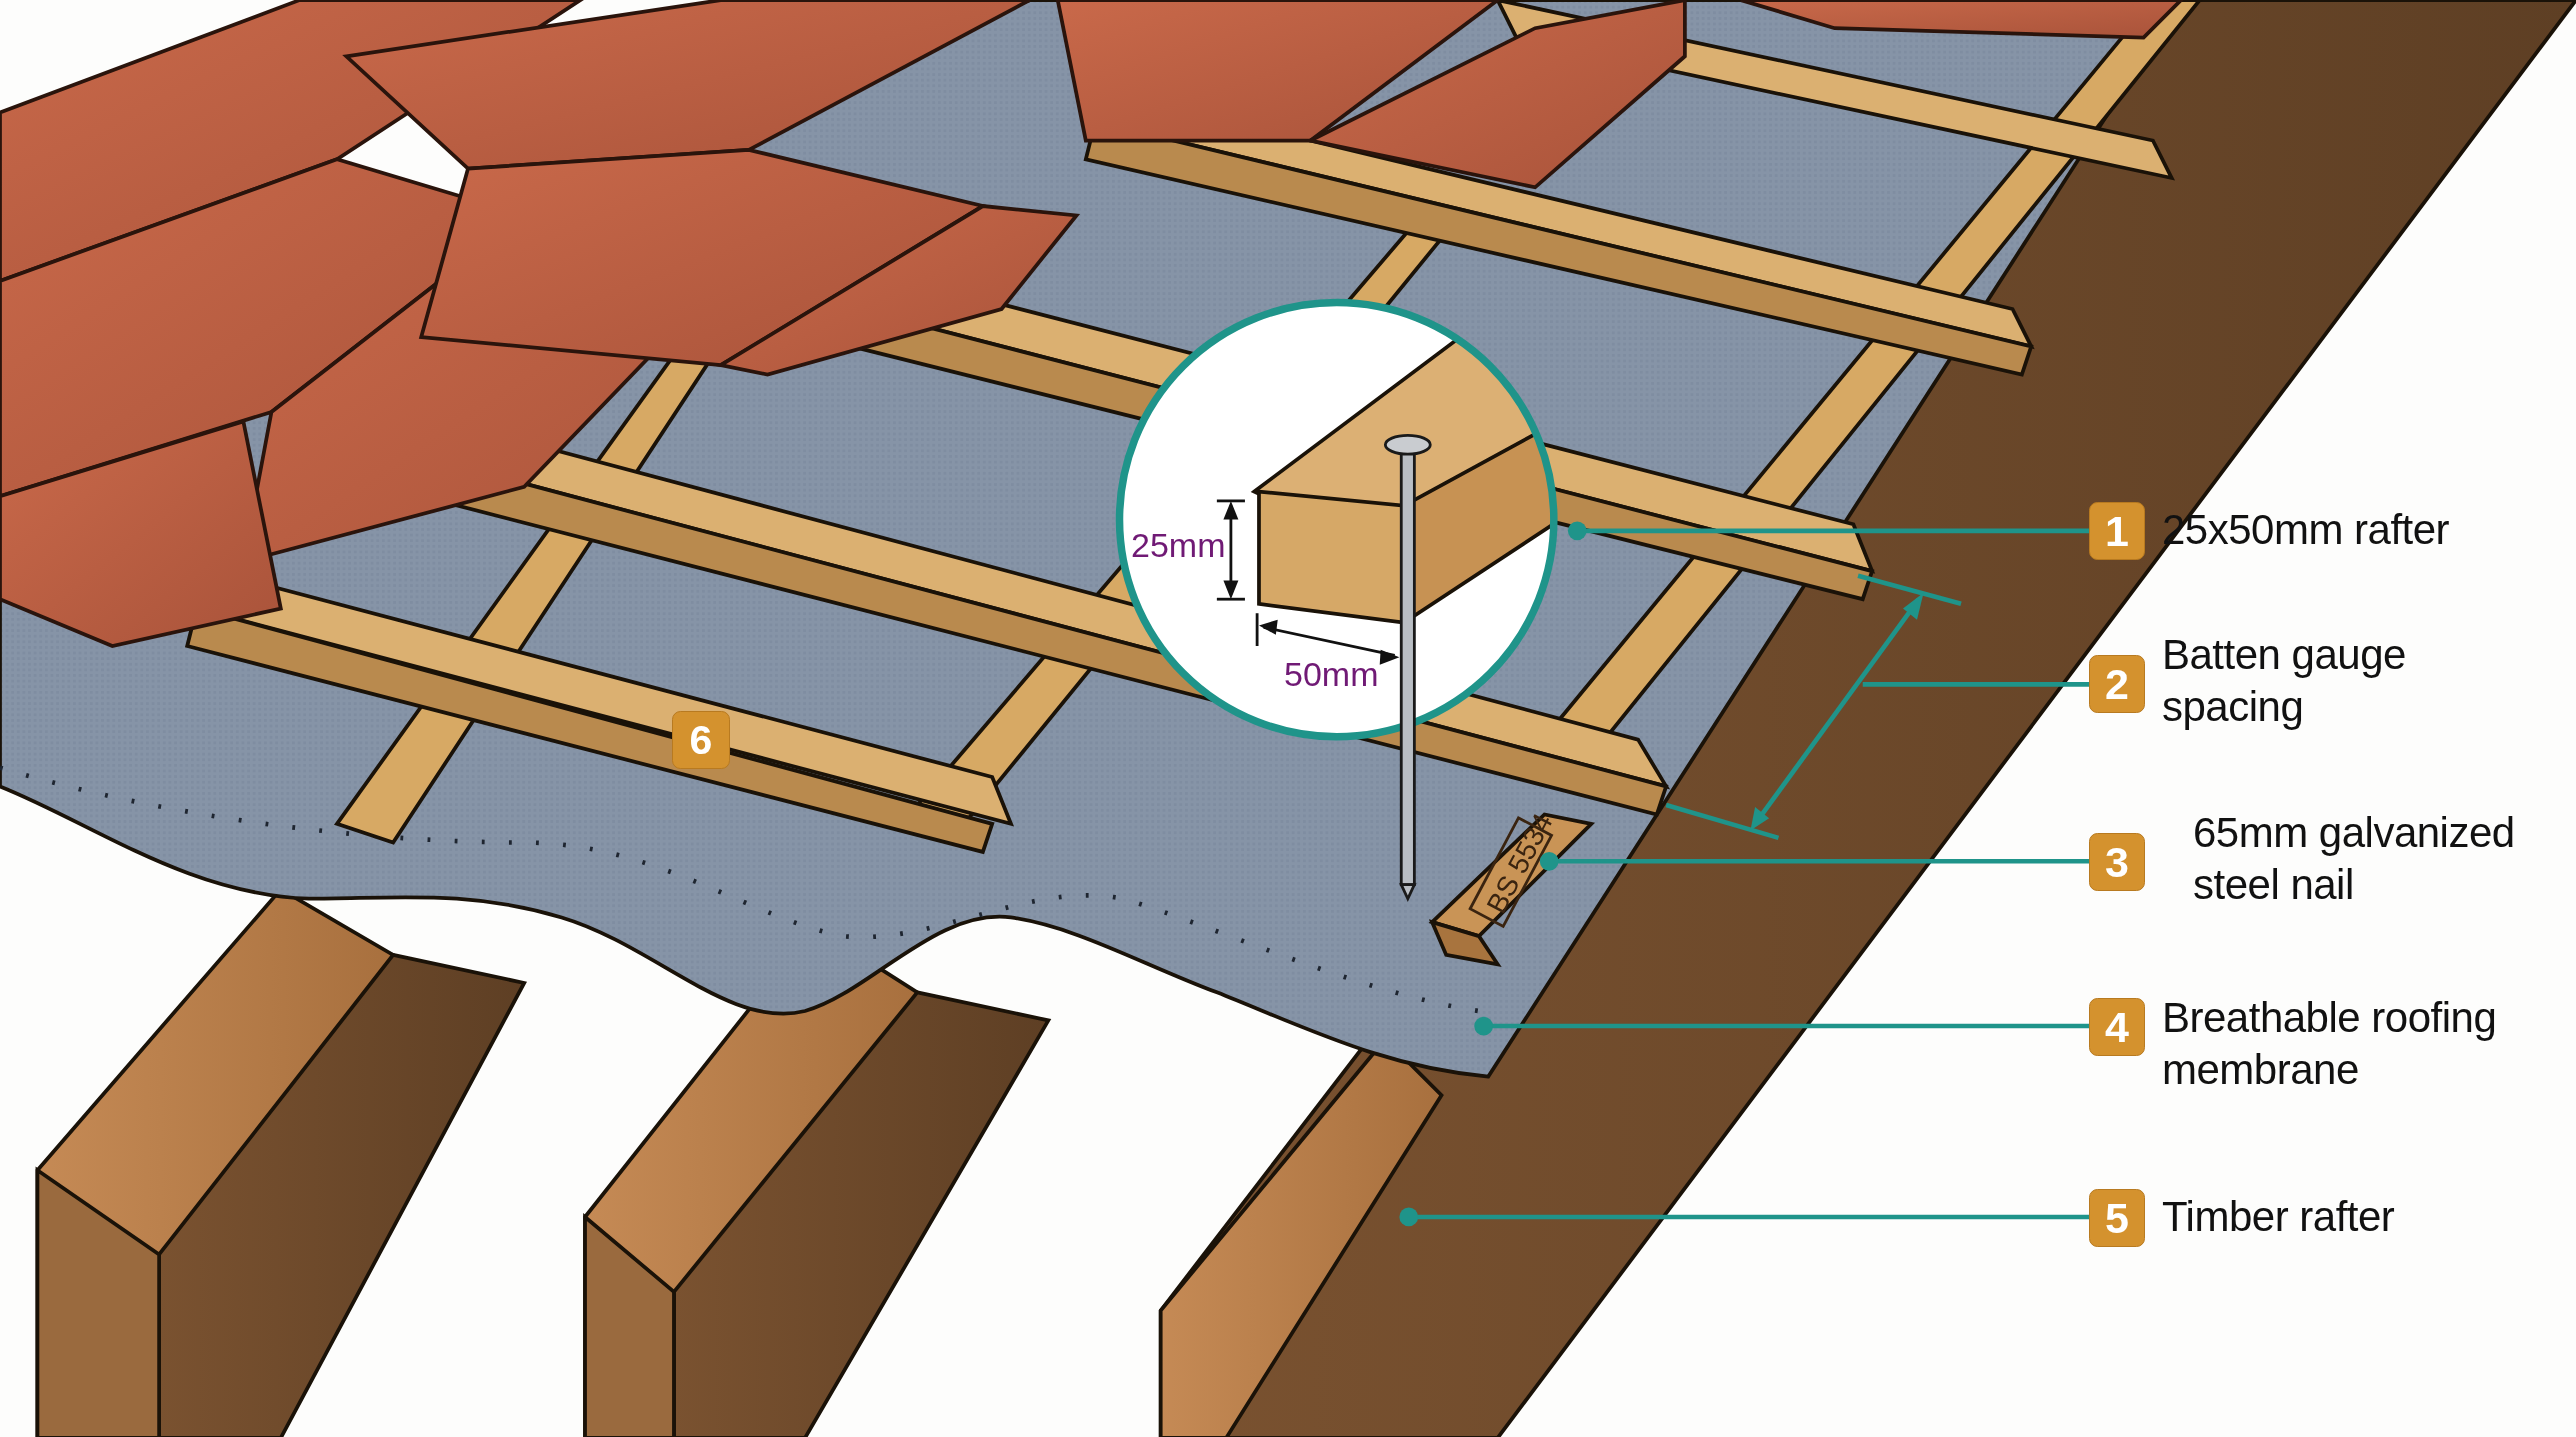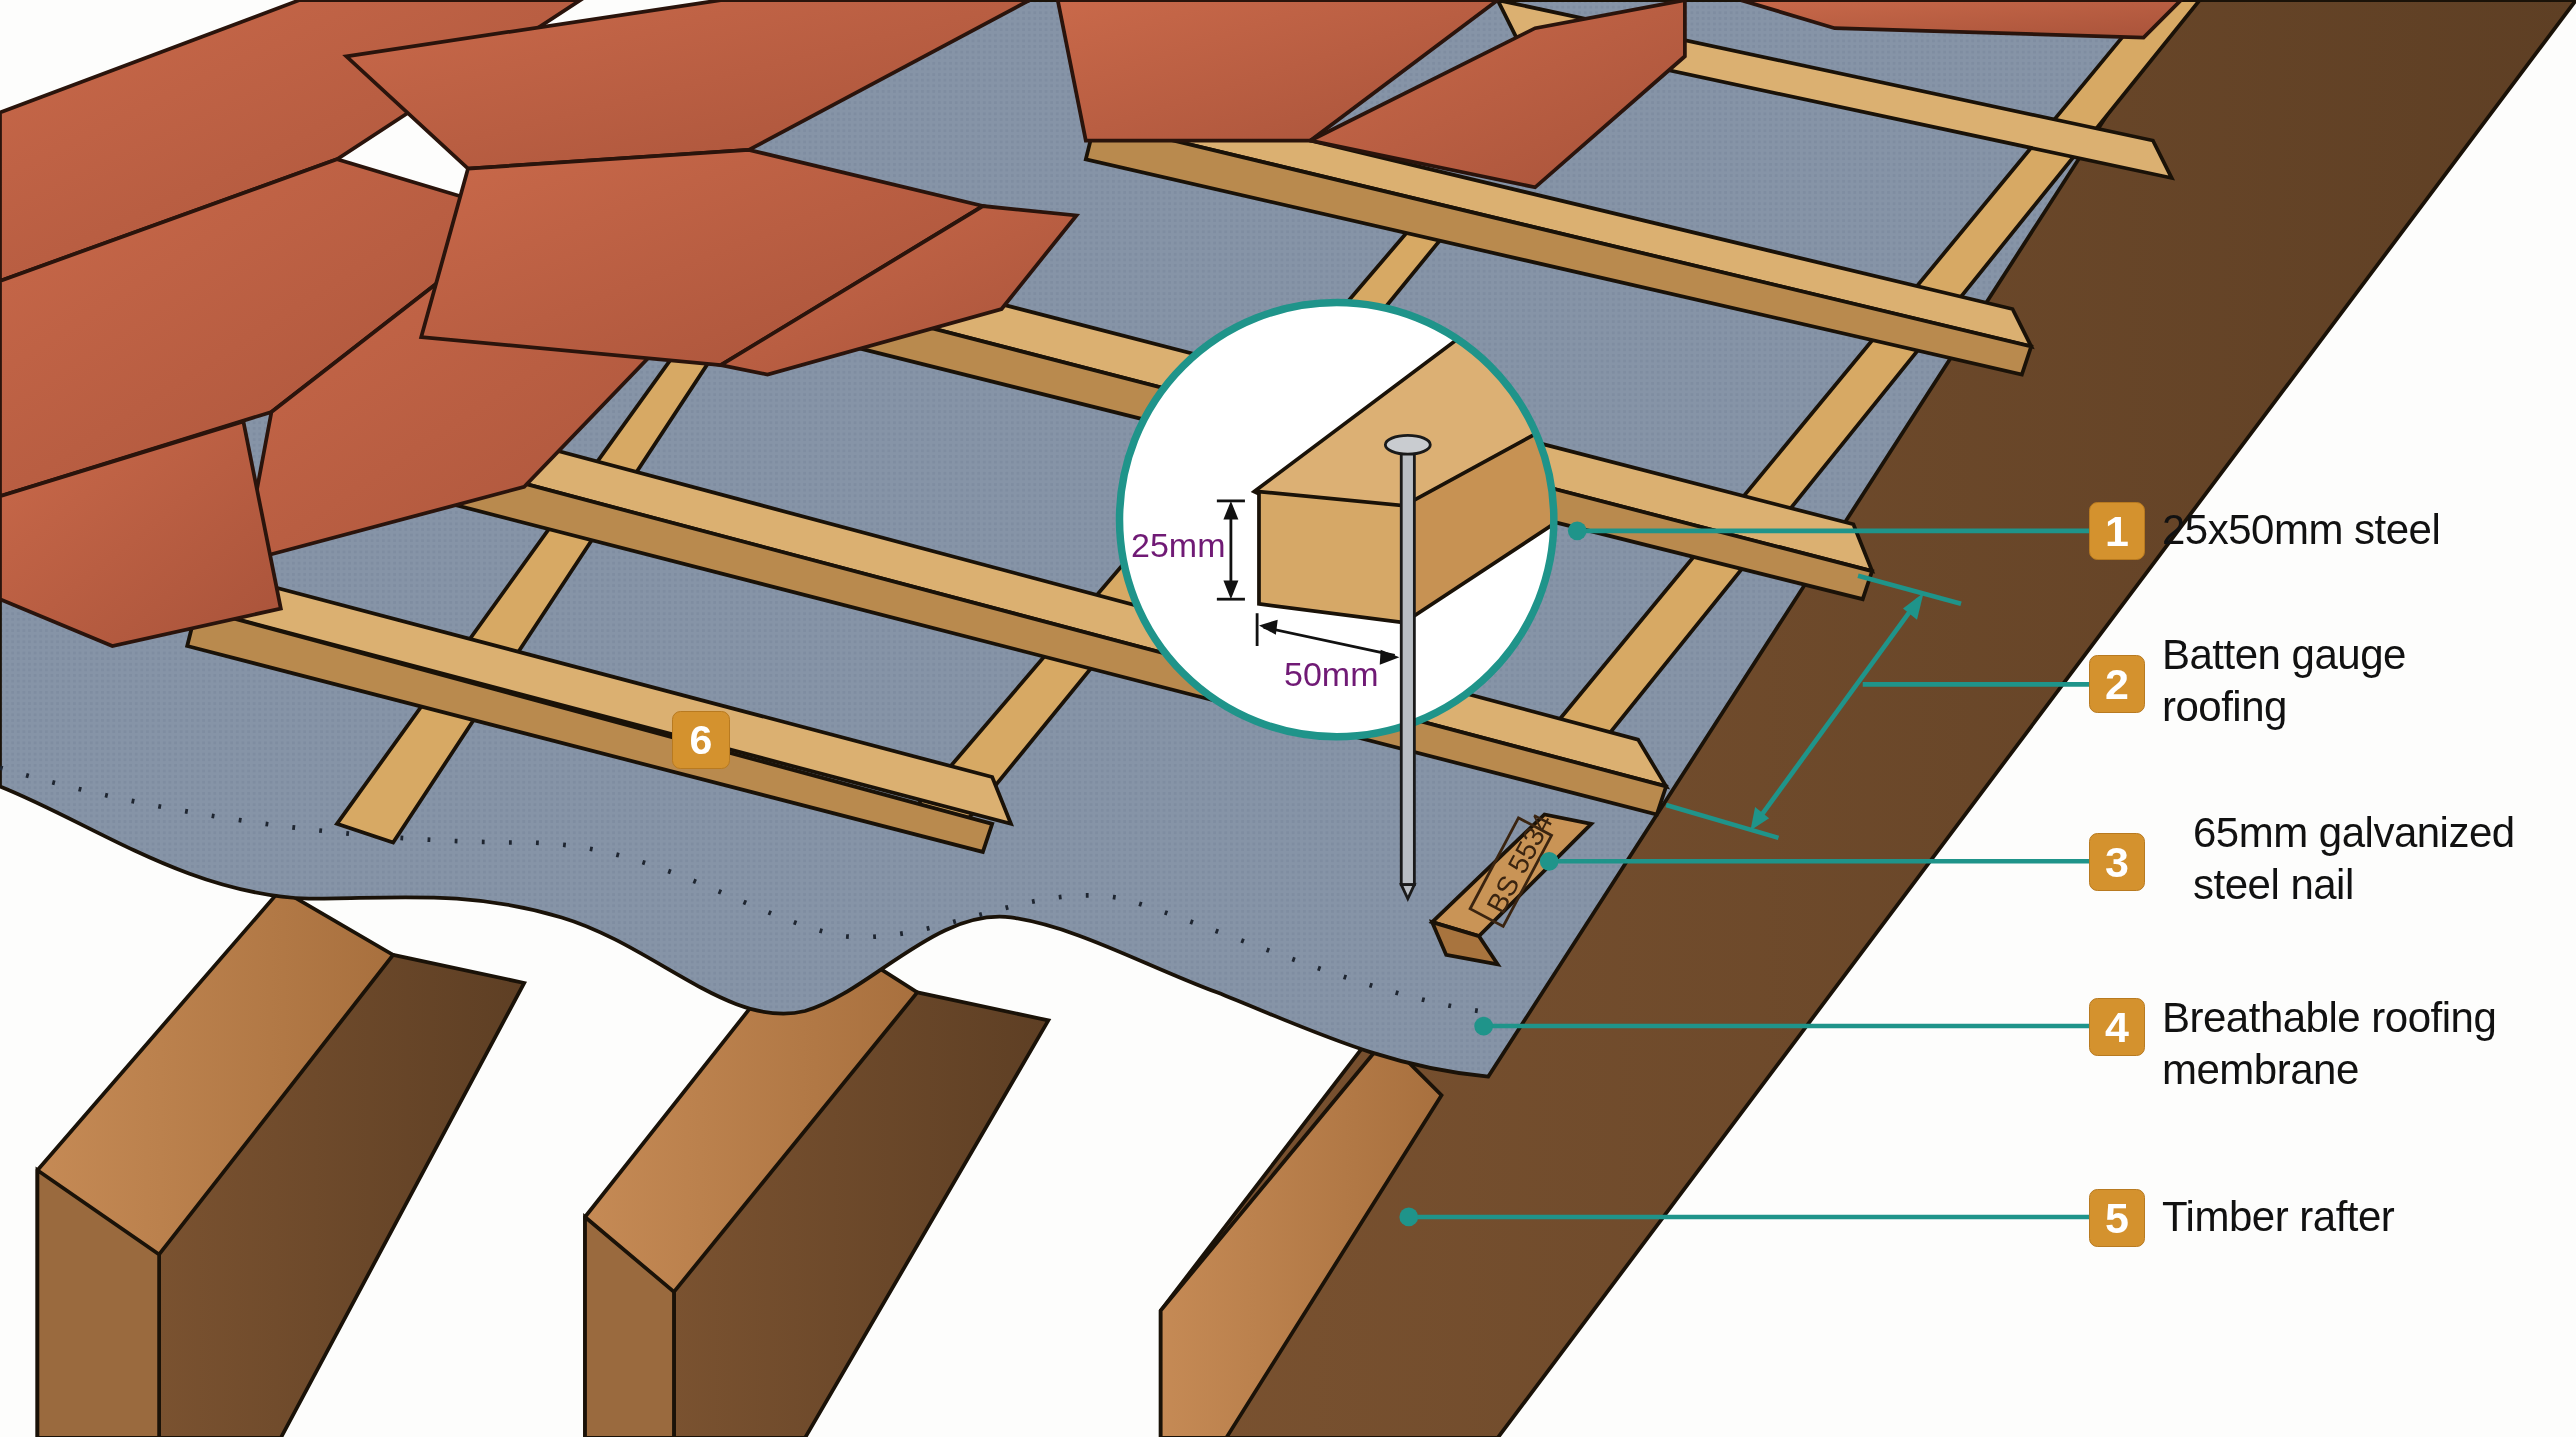--- a/index.html
+++ b/index.html
@@ -151,26 +151,26 @@
 </svg>
 
 <span class="dim-label" style="left:1131px; top:526px;">25mm</span>
 <span class="dim-label" style="left:1284px; top:655px;">50mm</span>
 
 <div class="badge badge6">6</div>
 
 <div>
   <div class="legend-item" style="top:502px;">
     <div class="badge">1</div>
-    <div class="legend-text" style="margin-top:1.9px;">25x50mm steel</div>
+    <div class="legend-text" style="margin-top:1.9px;">25x50mm rafter</div>
   </div>
   <div class="legend-item" style="top:655px;">
     <div class="badge">2</div>
     <div class="legend-text" style="margin-top:-26px;">Batten gauge
-roofing</div>
+spacing</div>
   </div>
   <div class="legend-item" style="top:833px;">
     <div class="badge">3</div>
     <div class="legend-text" style="margin-top:-26px;margin-left:48px;">65mm galvanized
 steel nail</div>
   </div>
   <div class="legend-item" style="top:998px;">
     <div class="badge">4</div>
     <div class="legend-text" style="margin-top:-5.6px;">Breathable roofing
 membrane</div>

